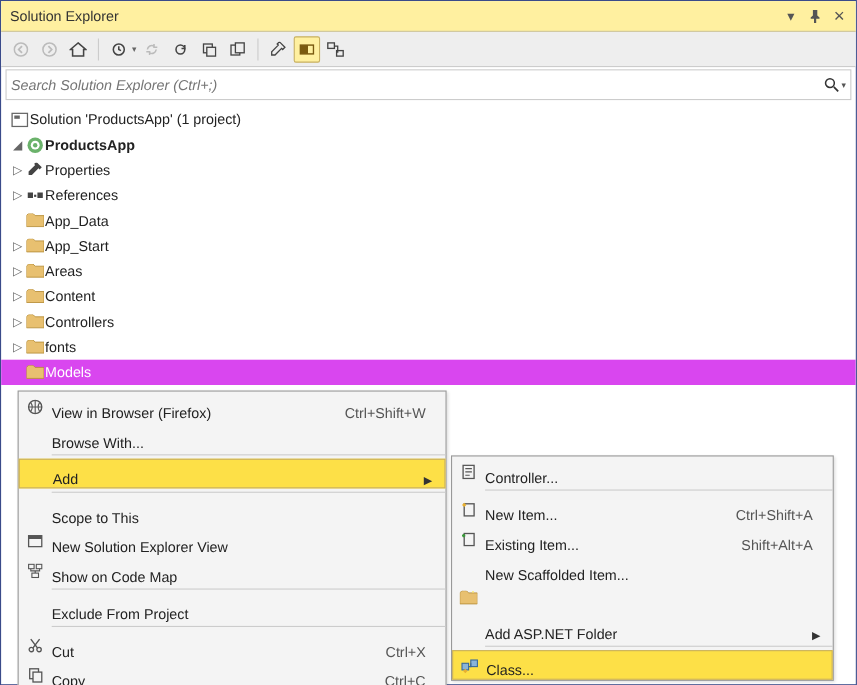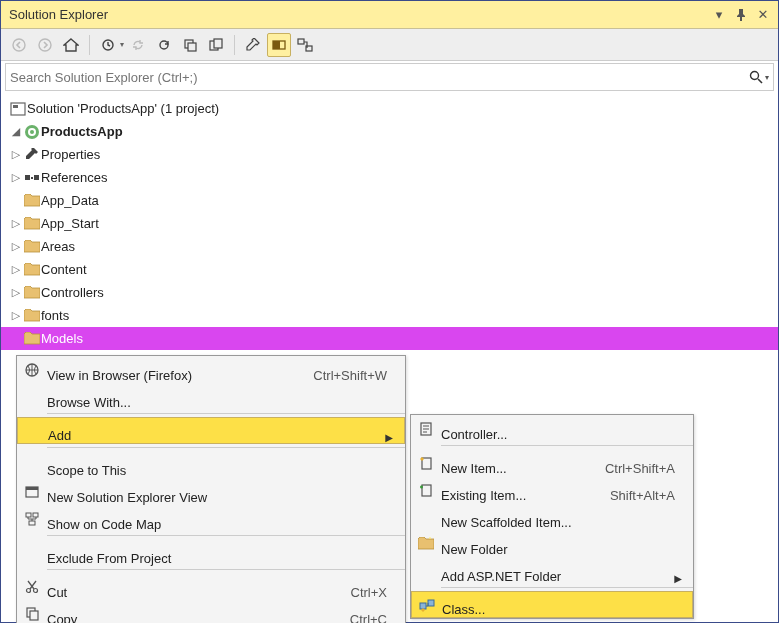--- a/index.html
+++ b/index.html
@@ -7,34 +7,34 @@
   .titlebar { height: 28px; background: #fff0a0; border-bottom: 1px solid #c8c096; display: flex; align-items: center; padding: 0 6px; }
   .titlebar .title { flex: 1; color: #333; padding-left: 2px; }
   .titlebar .wbtn { width: 18px; height: 18px; display: inline-flex; align-items: center; justify-content: center; color: #555; margin-left: 4px; cursor: pointer; }
   .toolbar { height: 32px; background: #eee; border-bottom: 1px solid #ccc; display: flex; align-items: center; padding: 0 6px; gap: 2px; }
   .toolbar .tbtn { width: 24px; height: 24px; display: inline-flex; align-items: center; justify-content: center; color: #444; border: 1px solid transparent; border-radius: 2px; }
   .toolbar .tbtn.disabled { color: #bbb; }
   .toolbar .tbtn.active { background: #fff0a0; border-color: #c8b060; }
   .toolbar .sep { width: 1px; height: 20px; background: #ccc; margin: 0 4px; }
   .toolbar .dropdown-arrow { font-size: 8px; color: #666; margin-left: -2px; }
   .searchrow { height: 28px; border: 1px solid #ccc; margin: 2px 4px; display: flex; align-items: center; padding: 0 4px; }
-  .searchrow input { flex: 1; border: none; outline: none; font-size: 13px; color: #888; background: transparent; }
+  .searchrow input { flex: 1; border: none; outline: none; font-style: italic; font-size: 13px; color: #888; background: transparent; }
   .searchrow .sicon { color: #333; width: 26px; text-align: right; display: flex; align-items: center; justify-content: flex-end; }
   .tree { padding: 4px 0; }
   .tree .row { display: flex; align-items: center; height: 23px; padding-left: 8px; gap: 0; color: #222; white-space: nowrap; }
   .tree .row.selected { background: #d946ef; color: #fff; }
   .tree .arrow { width: 14px; text-align: center; color: #666; font-size: 11px; }
   .tree .row.selected .arrow { color: #fff; }
   .tree .icon { width: 18px; height: 16px; display: inline-flex; align-items: center; justify-content: center; }
   .tree .label.bold { font-weight: 700; }
   .indent-0 { padding-left: 8px; }
   .indent-1 { padding-left: 26px; }
   .contextmenu { position: absolute; background: #f4f4f4; border: 1px solid #999; box-shadow: 1px 1px 3px rgba(0,0,0,.15); }
   .ctx1 { left: 16px; top: 355px; width: 390px; }
-  .ctx2 { left: 410px; top: 414px; width: 284px; }
+  .ctx2 { left: 410px; top: 414px; width: 348px; }
   .contextmenu .mrow { display: flex; align-items: flex-end; height: 27px; padding: 0 8px 0 0; position: relative; }
   .contextmenu .mrow.hl { background: #fde047; border: 1px solid #c8b060; height: 27px; }
   .contextmenu .micon { width: 30px; display: inline-flex; align-items: center; justify-content: center; color: #555; height: 100%; }
   .contextmenu .mlabel { flex: 1; color: #222; }
   .contextmenu .mshort { color: #555; padding-right: 10px; }
   .contextmenu .marrow { width: 14px; text-align: center; color: #333; font-size: 10px; }
   .contextmenu .msep { height: 1px; background: #ccc; margin: 3px 0 3px 30px; }
   svg { display: block; }
 </style>
 </head>
@@ -349,21 +349,20 @@
     <span class="micon"></span>
     <span class="mlabel">New Scaffolded Item...</span>
   </div>
   <div class="mrow">
     <span class="micon">
         <svg width="16" height="13" viewBox="0 0 16 13">
           <path d="M0 2l2-2h4l2 2h8v10H0z" fill="#e8c070" stroke="#b8903a" stroke-width="0.8"></path>
           <path d="M11 1l1-1 1 1-1 1z" fill="#fff06a"></path>
         </svg>
       </span>
-    <span class="mlabel">New Folder</span>
   </div>
   <div class="mrow">
     <span class="micon"></span>
     <span class="mlabel">Add ASP.NET Folder</span>
     <span class="marrow">▶</span>
   </div>
   <div class="msep"></div>
   <div class="mrow hl">
     <span class="micon">
         <svg width="16" height="14" viewBox="0 0 16 14">

